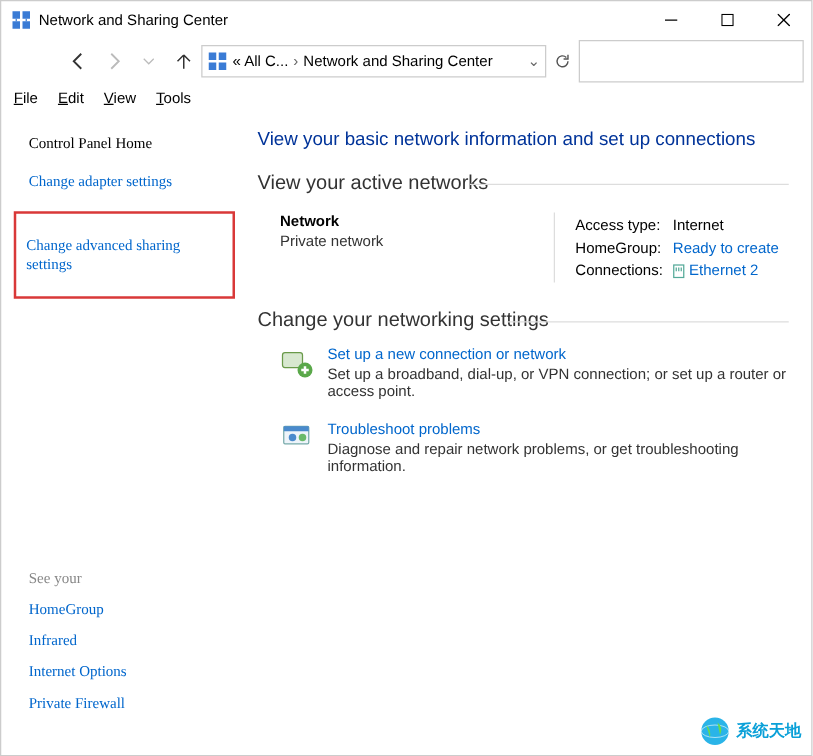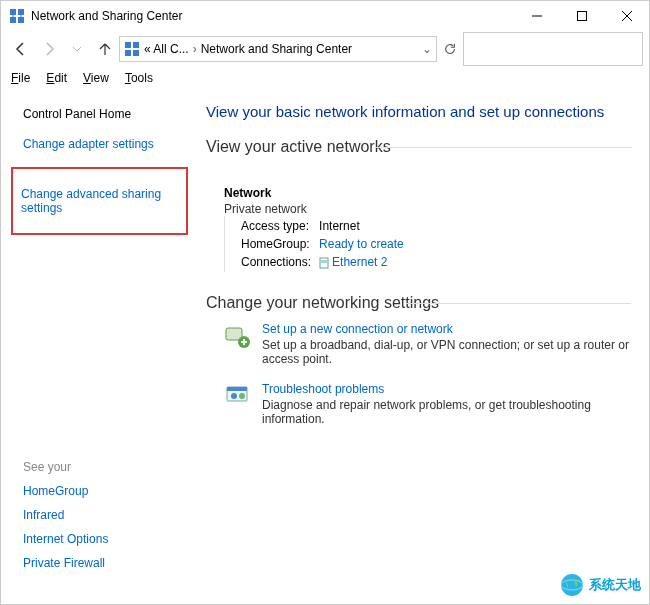--- a/index.html
+++ b/index.html
@@ -7,53 +7,53 @@
 
 
 .titlebar { display: flex; align-items: center; height: 30px; padding: 0 0 0 8px; }
 .titlebar .app-icon { width: 16px; height: 16px; margin-right: 6px; display: inline-flex; align-items: center; justify-content: center; }
 .titlebar .title { flex: 1; font-size: 12px; }
 .titlebar .win-controls { display: flex; }
 .titlebar .win-btn { width: 45px; height: 30px; display: flex; align-items: center; justify-content: center; }
 .titlebar .win-btn svg { width: 10px; height: 10px; }
 
 
-.navbar { display: flex; align-items: center; height: 36px; padding: 0 6px; gap: 0; }
+.navbar { display: flex; align-items: center; height: 36px; padding: 0 6px; gap: 0; margin-left: 42px; }
 .navbar .nav-btn { width: 28px; height: 28px; display: flex; align-items: center; justify-content: center; color: #555; }
 .navbar .nav-btn.disabled { color: #bbb; }
 .breadcrumb { flex: 1; display: flex; align-items: center; border: 1px solid #ccc; height: 26px; padding: 0 4px; gap: 4px; font-size: 12px; position: relative; }
 .breadcrumb .bc-icon { width: 16px; height: 16px; }
 .breadcrumb .sep { color: #666; }
 .breadcrumb .bc-chev { position: absolute; right: 4px; color: #666; }
 .refresh { width: 26px; height: 26px; display: flex; align-items: center; justify-content: center; color: #555; }
 .searchbox { width: 180px; height: 26px; border: 1px solid #ccc; display: flex; padding: 16px 6px; color: #888; }
 .searchbox input { border: none; outline: none; width: 100%; font-size: 12px; color: #333; background: transparent; }
 
 
 .menubar { display: flex; gap: 16px; padding: 4px 10px; font-size: 12px; }
 .menubar .m { cursor: default; }
 .menubar .u { text-decoration: underline; }
 
 
 .body { display: flex; height: calc(100% - 100px); }
-.sidebar { width: 195px; padding: 18px 12px 12px 22px; font-size: 12px; display: flex; flex-direction: column; }
+.sidebar { width: 195px; padding: 18px 12px 12px 22px; font-size: 12px; display: flex; flex-direction: column; font-family: Liberation Serif, serif; }
 .sidebar .side-link { color: #000; margin-bottom: 16px; cursor: default; }
 .sidebar .side-link.link { color: #0066cc; }
 .sidebar .highlight { border: 2px solid #d93838; padding: 18px 8px; margin-left: -12px; margin-right: -4px; margin-bottom: 16px; }
 .sidebar .spacer { flex: 1; }
 .sidebar .seealso { color: #888; margin-bottom: 10px; }
 .sidebar .sa-link { color: #0066cc; margin-bottom: 10px; cursor: default; }
 
 .main { flex: 1; padding: 14px 18px 12px 10px; }
 .main h1 { font-size: 15px; font-weight: normal; color: #003399; margin-bottom: 18px; }
 .section-head { font-size: 16px; color: #333; margin-bottom: 8px; position: relative; }
 .section-head::after { content: ""; position: absolute; left: 170px; right: 0; top: 50%; border-top: 1px solid #ddd; }
 .section-head.long::after { left: 200px; }
 
-.networks { display: flex; margin: 30px 0 22px 18px; flex-direction: column; }
+.networks { display: flex; margin: 14px 0 22px 18px; }
 .net-left { flex: 1; }
 .net-name { font-weight: bold; }
 .net-type { color: #333; margin-top: 2px; }
 .net-right { border-left: 1px solid #ddd; padding-left: 14px; font-size: 12px; }
 .net-right table td { padding: 1px 6px 1px 0; vertical-align: top; }
 .net-right .lnk { color: #0066cc; }
 .net-right .conn-icon { display: inline-block; width: 10px; height: 12px; margin-right: 3px; vertical-align: middle; }
 
 .setting { display: flex; margin: 10px 0 16px 18px; }
 .setting .s-icon { width: 28px; height: 28px; margin-right: 10px; flex-shrink: 0; }

